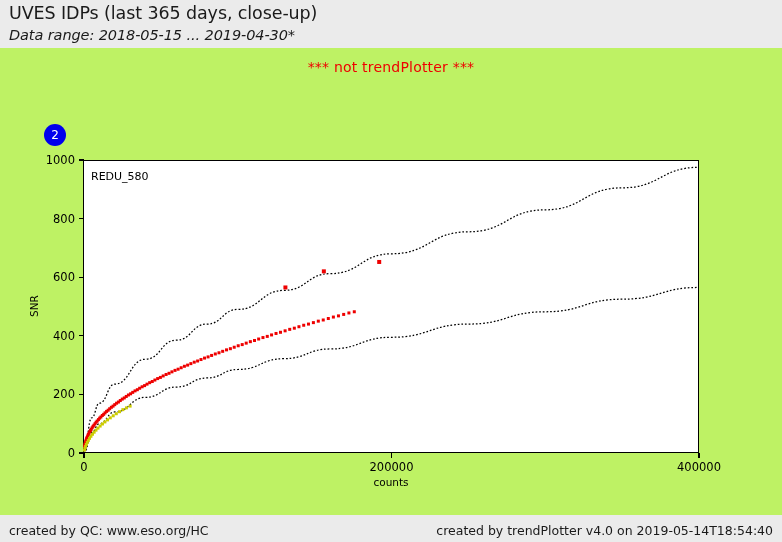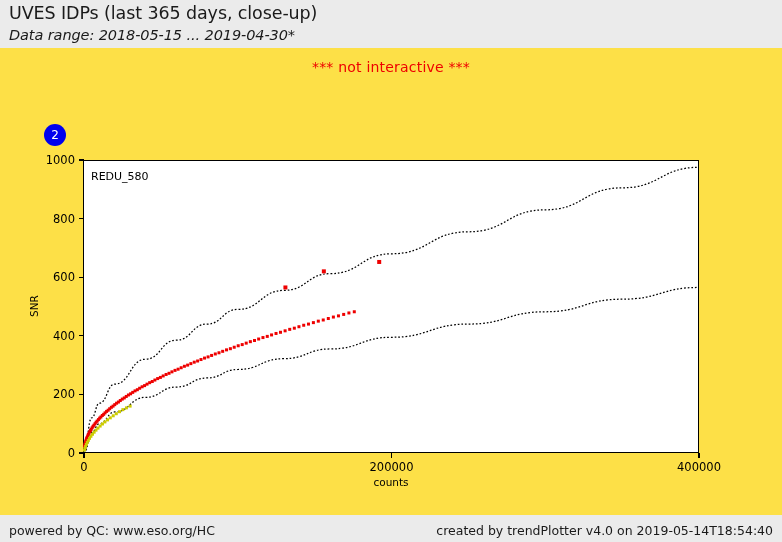--- a/index.html
+++ b/index.html
@@ -11,21 +11,21 @@
     height: 542px;
     background: #ffffff;
     font-family: "DejaVu Sans", "Liberation Sans", sans-serif;
     overflow: hidden;
     position: relative;
   }
   #page {
     position: relative;
     width: 782px;
     height: 542px;
-    background: #fde047;
+    background: #bef264;
   }
   
   #header-band {
     position: absolute;
     left: 0;
     top: 0;
     width: 782px;
     height: 48px;
     background: #ebebeb;
   }
@@ -143,21 +143,21 @@
 </style>
 </head>
 <body>
 
 <div id="page">
 
   <div id="header-band"></div>
   <div id="title-main">UVES IDPs (last 365 days, close-up)</div>
   <div id="title-sub">Data range: 2018-05-15 ... 2019-04-30*</div>
 
-  <div id="notice">*** not interactive ***</div>
+  <div id="notice">*** not trendPlotter ***</div>
 
   <div id="badge">2</div>
 
   <div id="plot-area">
     <svg id="plot-svg" width="782" height="542">
 
       <g>
         <rect x="83.5" y="160.5" width="615" height="292" fill="#ffffff" stroke="#000000" stroke-width="1.1" shape-rendering="crispEdges"></rect>
       </g>
 
@@ -323,16 +323,16 @@
           <g>
             <rect x="283.41" y="285.46" width="4" height="4" fill="#ee0000"></rect>
             <rect x="321.85" y="269.34" width="4" height="4" fill="#ee0000"></rect>
             <rect x="377.20" y="259.96" width="4" height="4" fill="#ee0000"></rect>
           </g>
         </g>
     </svg>
   </div>
 
   <div id="footer-band"></div>
-  <div id="footer-left">powered by QC: www.eso.org/HC</div>
+  <div id="footer-left">created by QC: www.eso.org/HC</div>
   <div id="footer-right">created by trendPlotter v4.0 on 2019-05-14T18:54:40</div>
 
 </div>
 
 </body></html>

